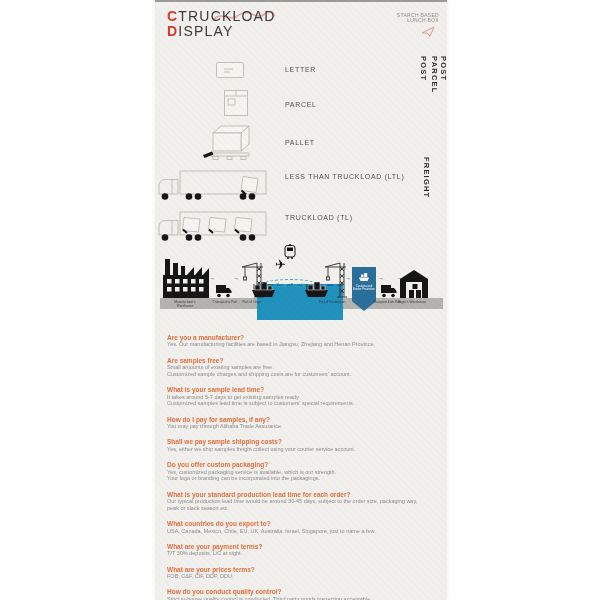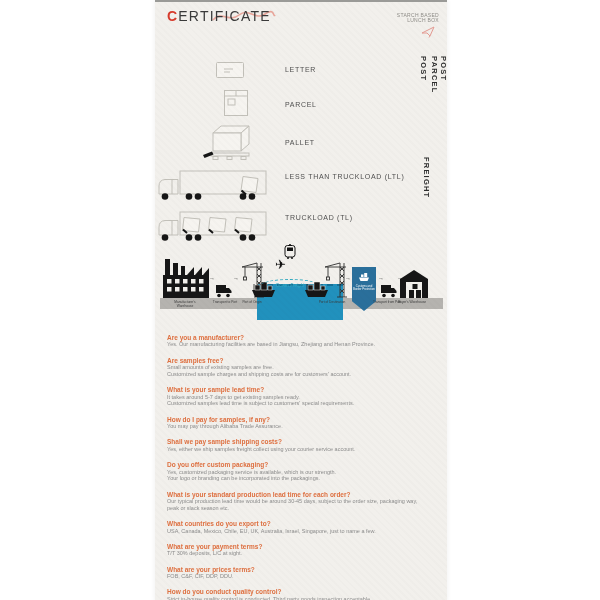--- a/index.html
+++ b/index.html
@@ -52,21 +52,22 @@
 </head>
 <body>
 
 <div class="canvas">
   <div class="strip">
 
     <svg class="scribble" width="66" height="18" viewBox="0 0 66 18">
       <path d="M2 12 C10 2 18 15 28 7 S44 13 54 6 62 10 64 7" fill="none" stroke="rgba(222,90,72,0.5)" stroke-width="1.6"></path>
     </svg>
     <div class="title">
-      <div><span class="cap">C</span><span>ERTIFICATE</span></div>
+      <div><span class="cap">C</span><span>TRUCKLOAD</span></div>
+      <div><span class="cap">D</span><span>ISPLAY</span></div>
     </div>
     <div class="brand">
       <div>STARCH BASED</div>
       <div>LUNCH BOX</div>
     </div>
     <svg class="brand-ic" width="15" height="12" viewBox="0 0 15 12">
       <path d="M1 7 L13 1 L9 10 L6 7 Z M9 10 L8 11.5" fill="none" stroke="#e49a92" stroke-width="1"></path>
     </svg>
 
     <svg class="icon-abs" style="left:60px;top:59px" width="30" height="18" viewBox="0 0 30 18">

